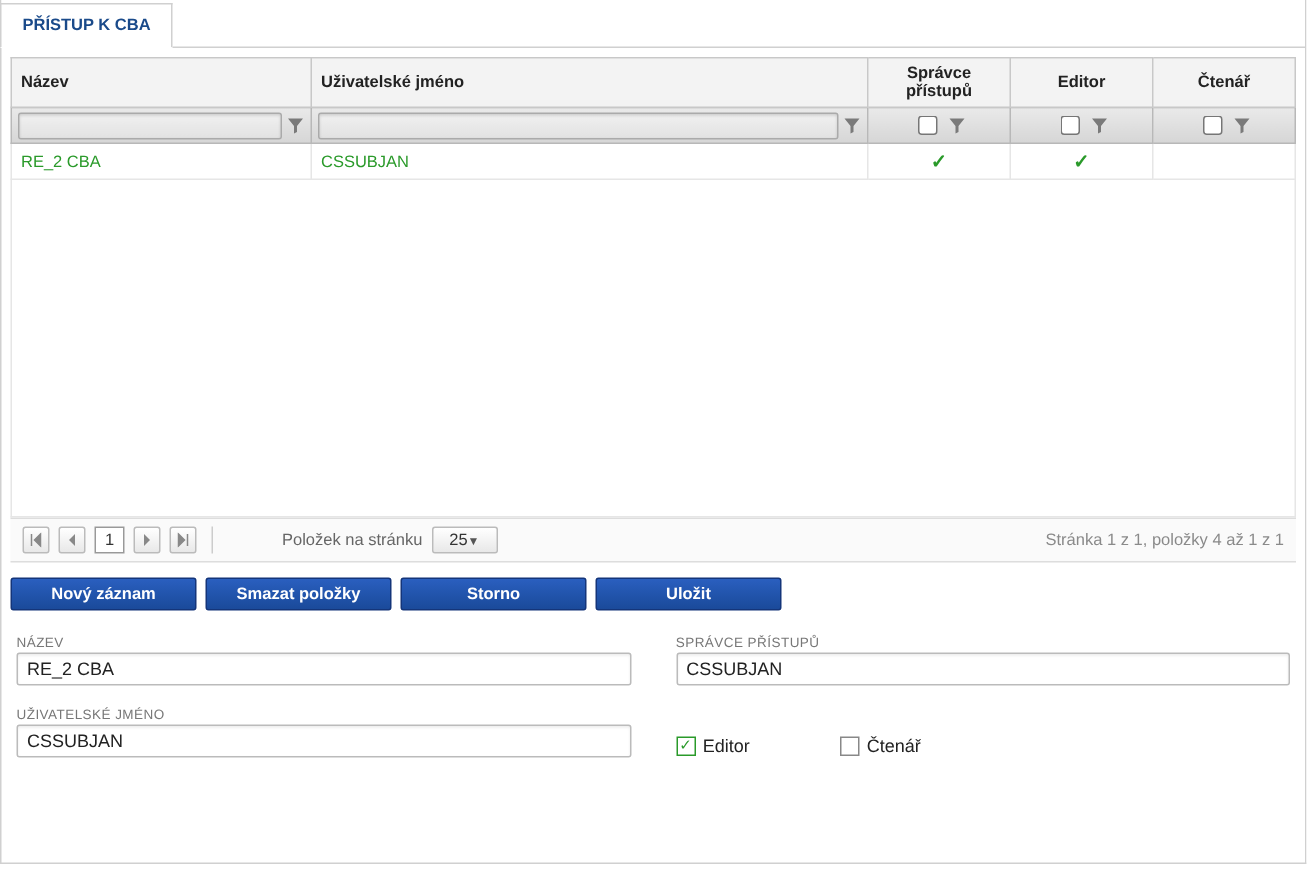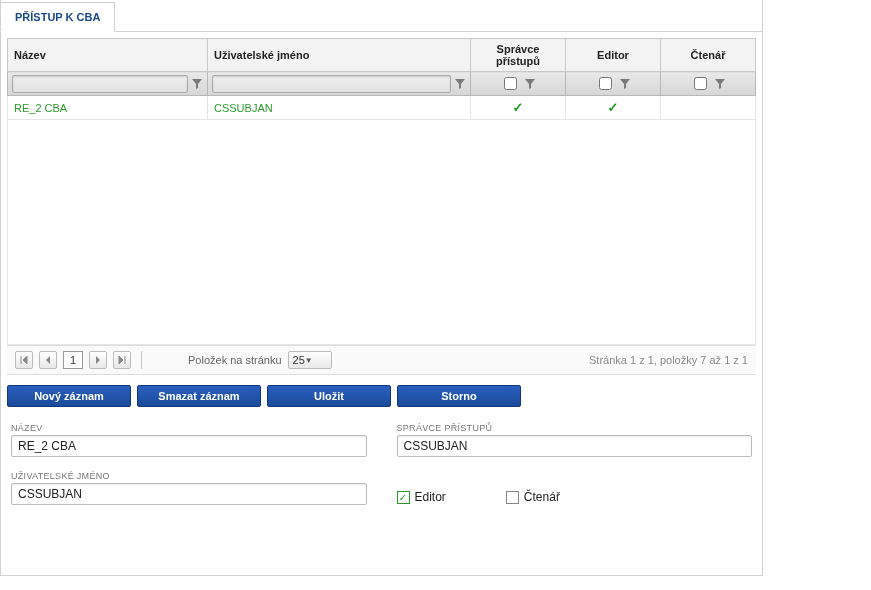--- a/index.html
+++ b/index.html
@@ -7,21 +7,21 @@
     margin: 0;
     font-family: Arial, Helvetica, sans-serif;
     font-size: 11px;
     color: #333;
     background: #fff;
     width: 871px;
   }
   .page {
     border: 1px solid #d0d0d0;
     border-top: none;
-    width: 763px;
+    width: 871px;
     position: relative;
   }
   .tab-strip {
     display: flex;
     border-bottom: 1px solid #d0d0d0;
     height: 32px;
     align-items: flex-end;
     background: #fff;
   }
   .tab {
@@ -152,21 +152,21 @@
   .pager-label { color: #666; margin-left: 36px; }
   .page-size {
     border: 1px solid #bbb;
     border-radius: 2px;
     height: 18px;
     width: 44px;
     background: linear-gradient(#fff,#e8e8e8);
     display: flex;
     align-items: center;
     padding: 0 4px;
-    justify-content: flex-start;
+    justify-content: center;
     cursor: pointer;
   }
   .page-size .caret { font-size: 8px; color: #555; }
   .pager-info {
     margin-left: auto;
     color: #8a8a8a;
     font-size: 11px;
   }
   .action-bar {
     display: flex;
@@ -341,28 +341,28 @@
       <svg width="10" height="10" viewBox="0 0 10 10">
           <path d="M8 1v8M2 1l4 4-4 4z" fill="#888" stroke="#888"></path>
         </svg>
     </div>
     <div class="pager-sep"></div>
     <span class="pager-label">Položek na stránku</span>
     <div class="page-size">
       <span>25</span>
       <span class="caret">▼</span>
     </div>
-    <div class="pager-info">Stránka 1 z 1, položky 7 až 1 z 1</div>
+    <div class="pager-info">Stránka 1 z 1, položky 4 až 1 z 1</div>
   </div>
 
   <div class="action-bar">
     <div class="action-btn">Nový záznam</div>
-    <div class="action-btn">Smazat záznam</div>
+    <div class="action-btn">Smazat položky</div>
+    <div class="action-btn">Storno</div>
     <div class="action-btn">Uložit</div>
-    <div class="action-btn">Storno</div>
   </div>
 
   <div class="form-area">
     <div class="form-field">
       <label>NÁZEV</label>
       <input type="text" value="RE_2 CBA" style="">
     </div>
     <div class="form-field">
       <label>SPRÁVCE PŘÍSTUPŮ</label>
       <input type="text" value="CSSUBJAN" style="">

